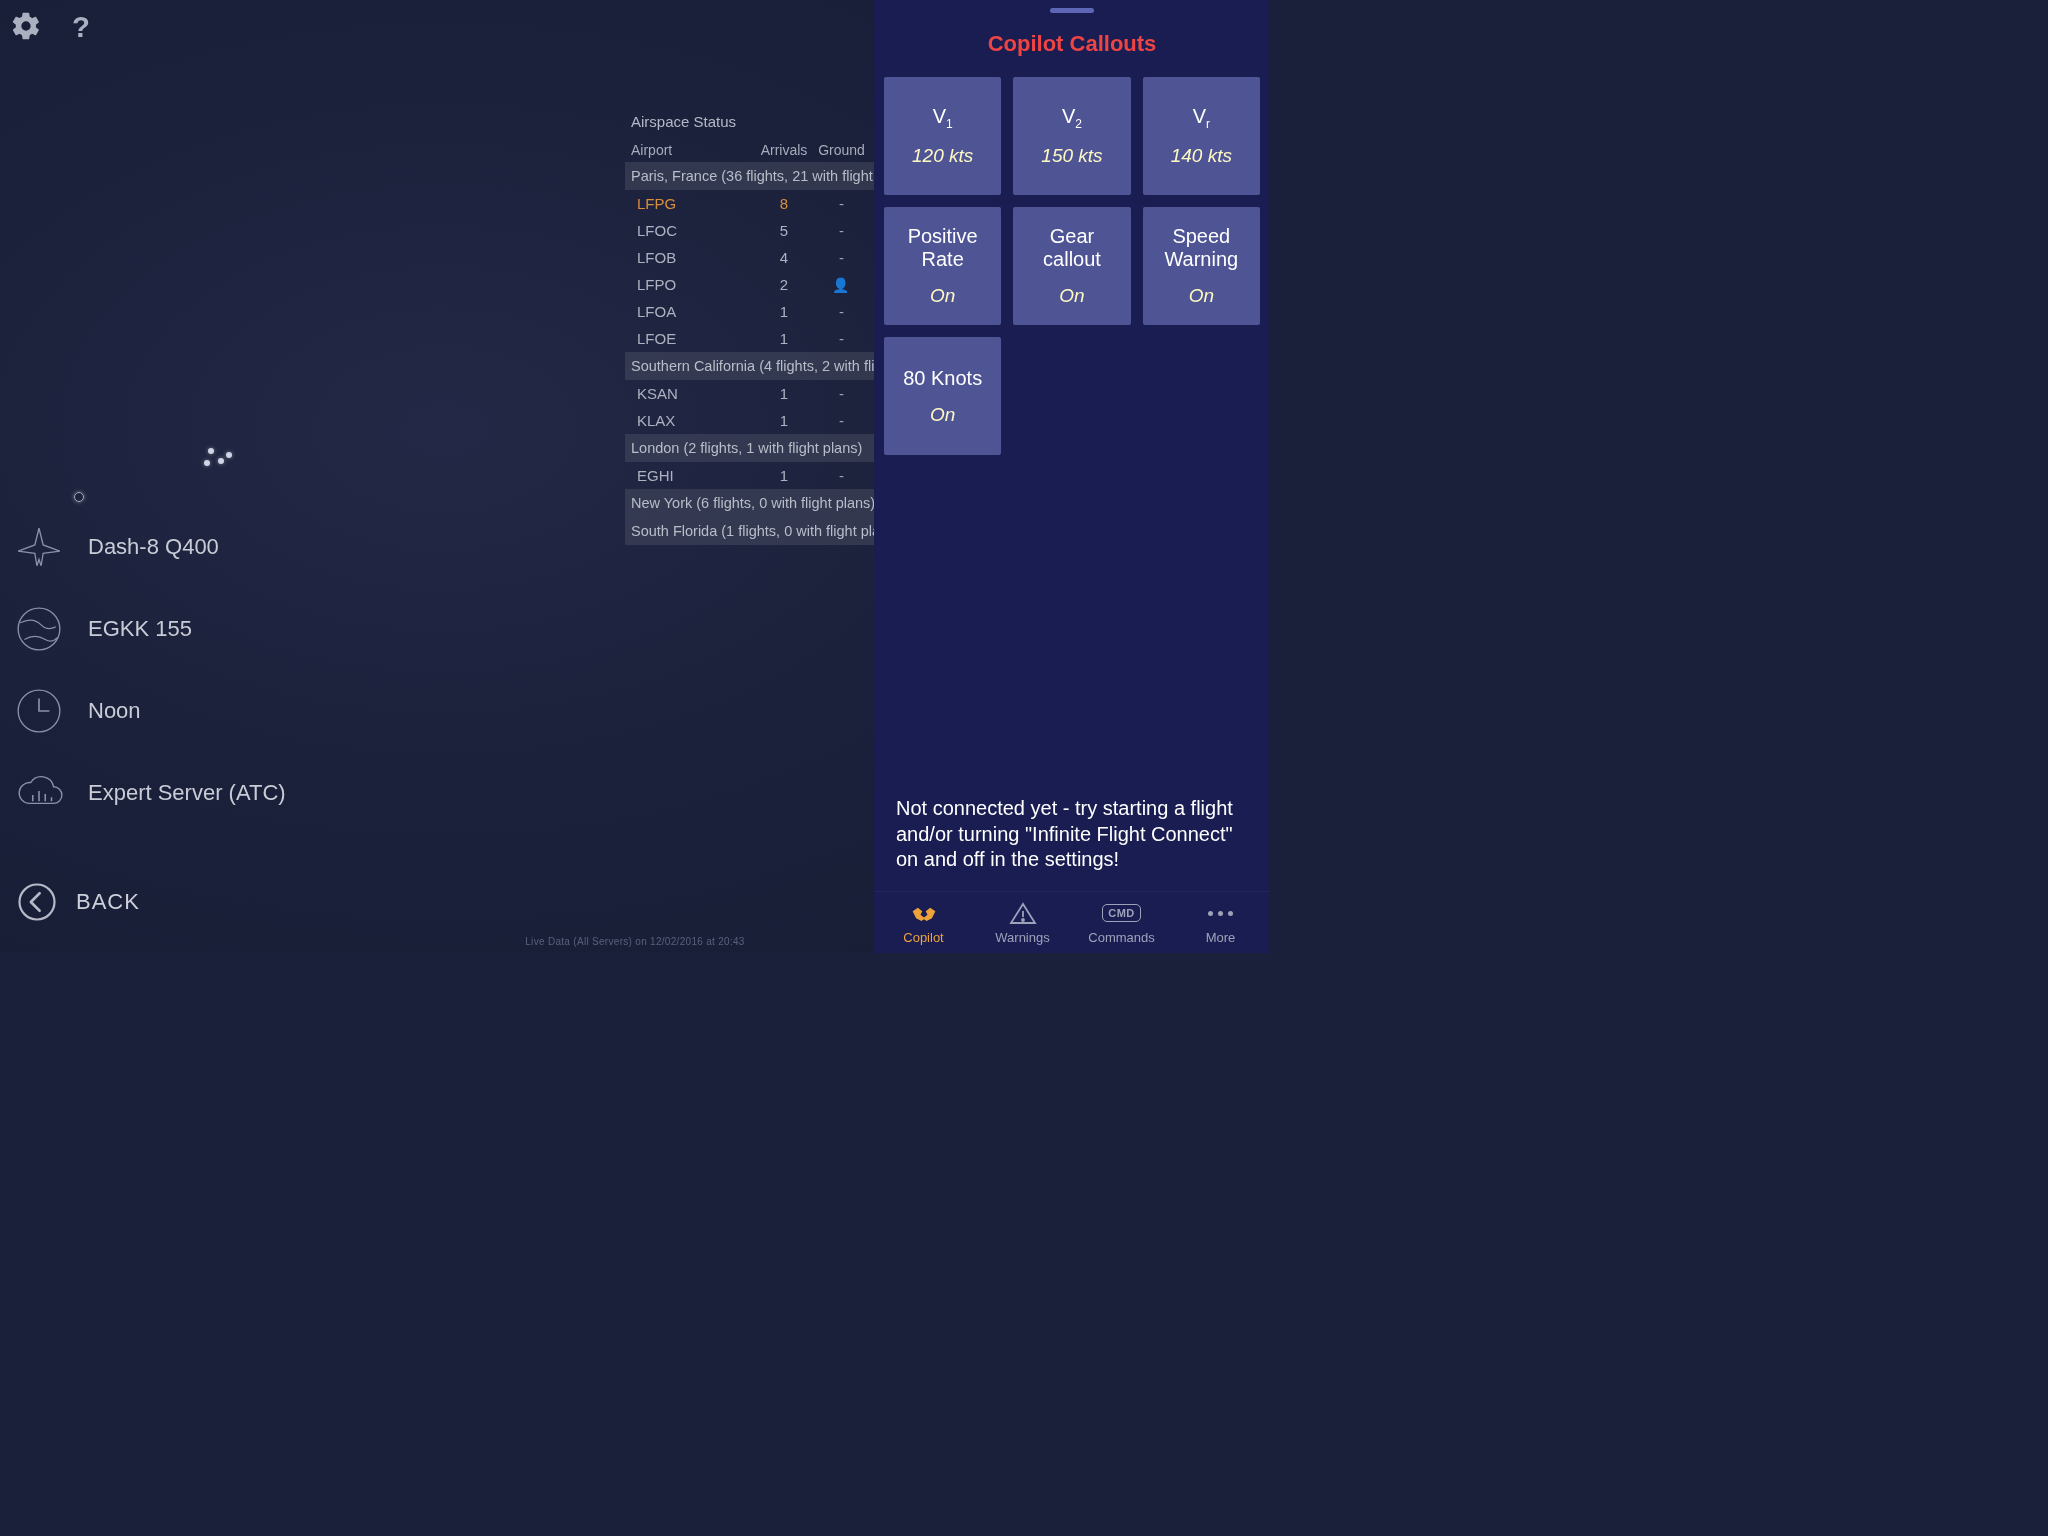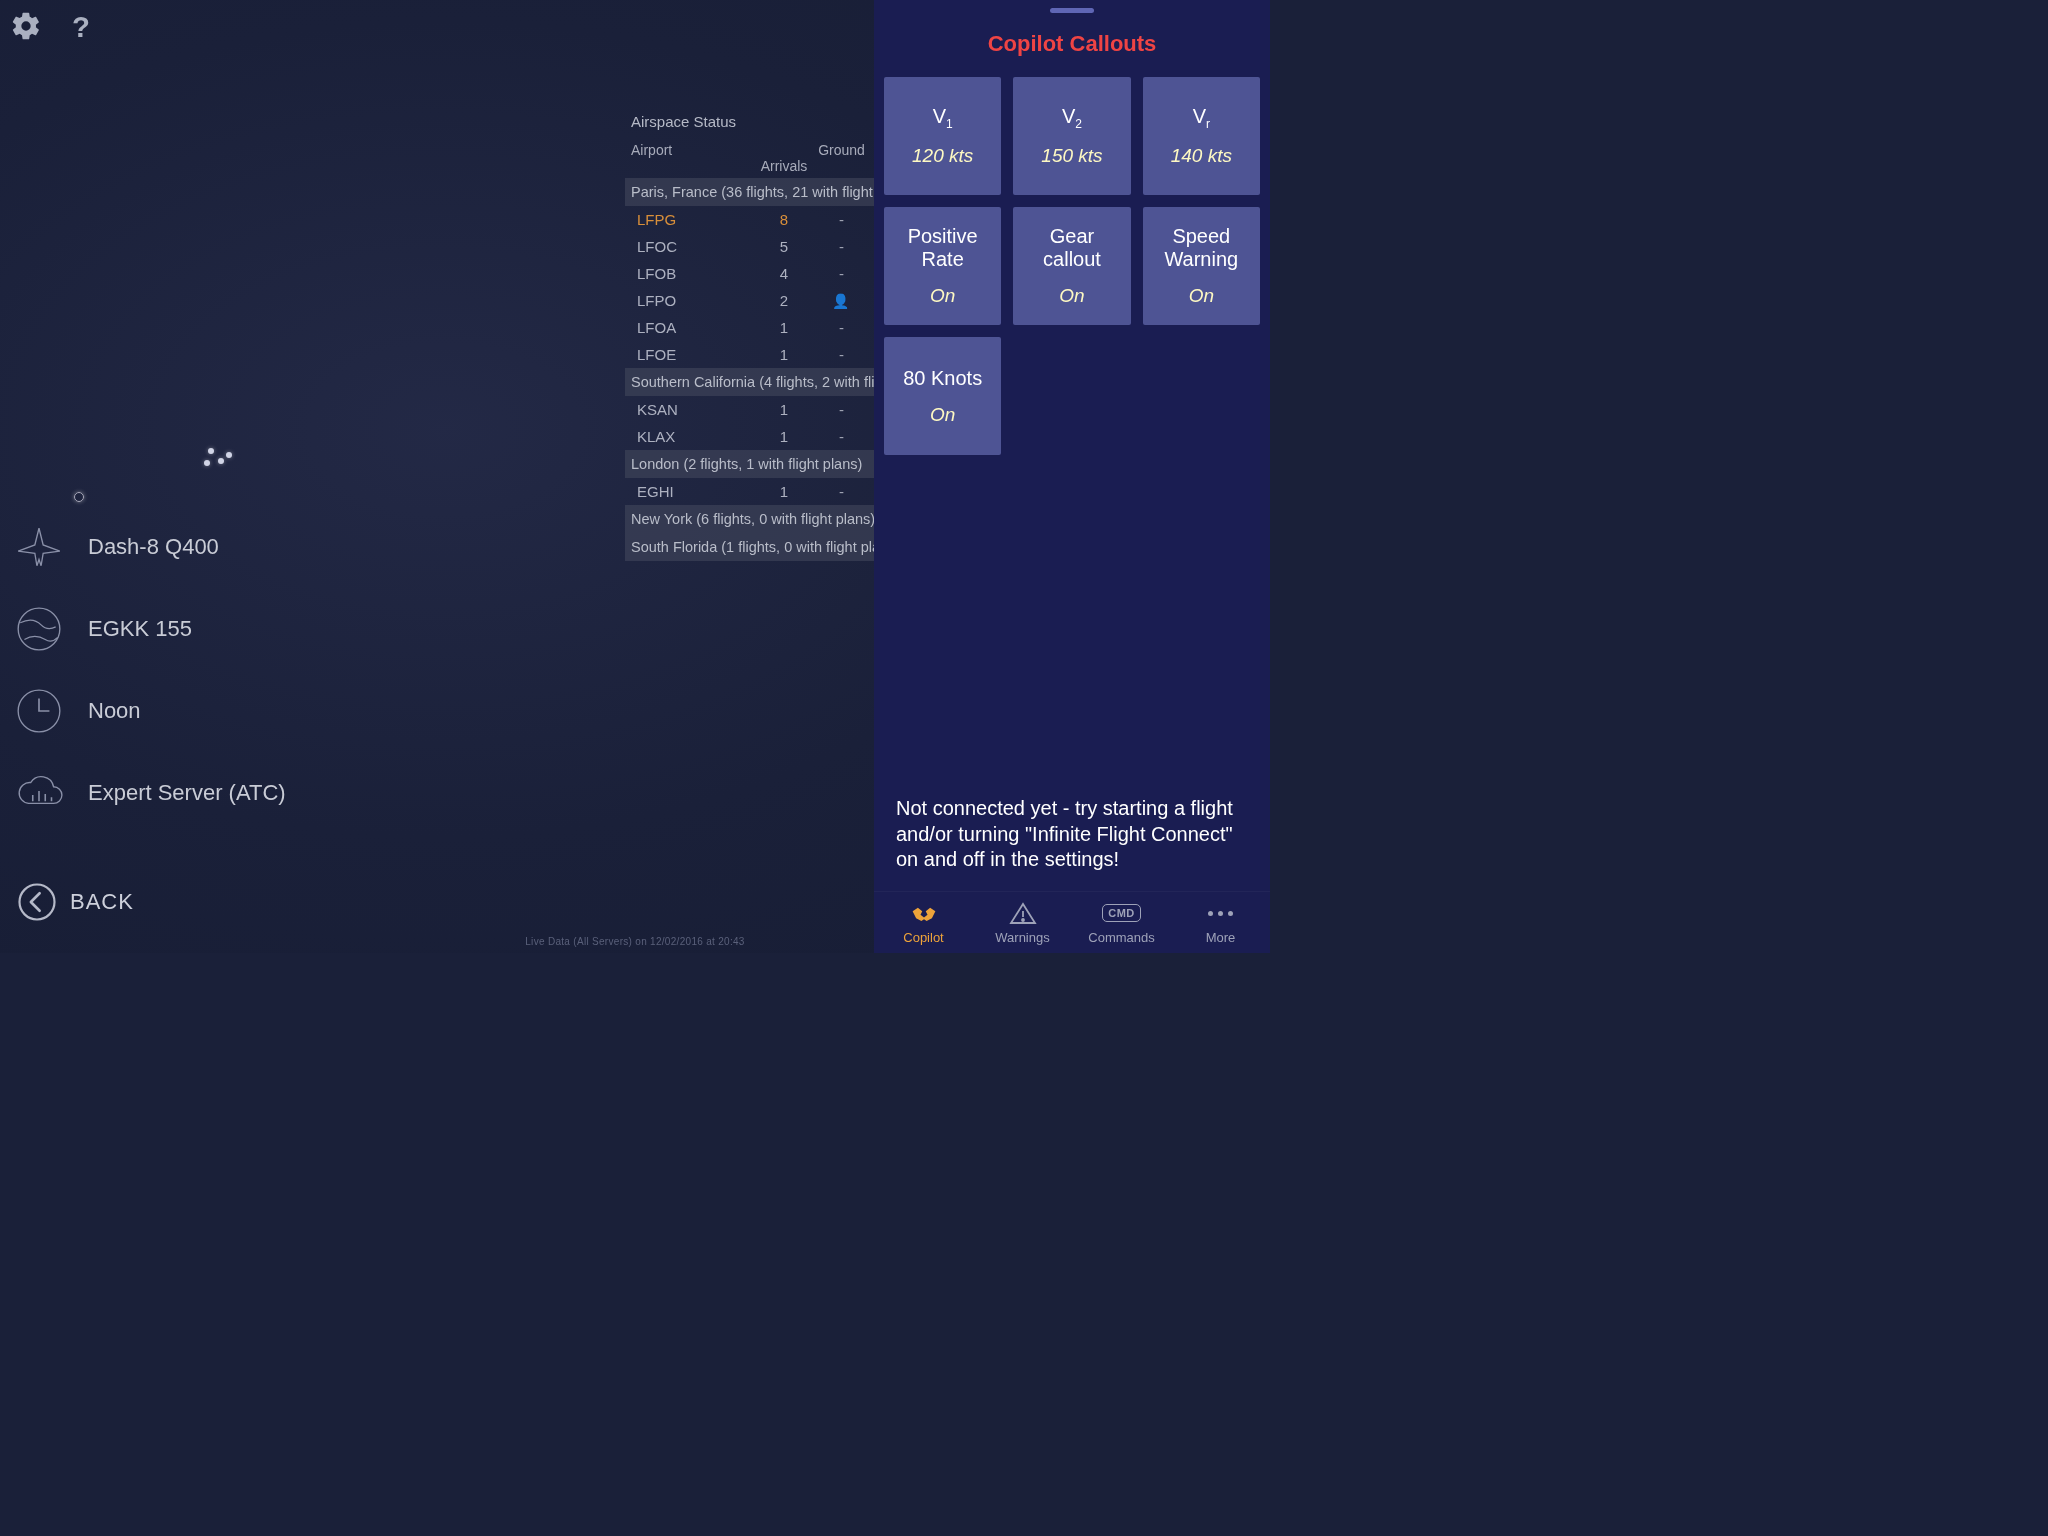--- a/index.html
+++ b/index.html
@@ -26,32 +26,32 @@
 .top-icons .icon { width: 32px; height: 32px; color: #aab0c0; }
 .top-icons svg { width: 100%; height: 100%; }
 .left-options {
   position: absolute; left: 14px; top: 522px; z-index: 3;
   display: flex; flex-direction: column; gap: 32px;
 }
 .opt-row { display: flex; align-items: center; gap: 24px; cursor: pointer; }
 .opt-icon { width: 50px; height: 50px; color: #7f8698; display:flex;align-items:center;justify-content:center;}
 .opt-icon svg { width: 100%; height: 100%; stroke: #7f86a0; fill: none; stroke-width: 1.2; }
 .opt-label { font-size: 22px; font-weight: 300; color: #c9ccd6; }
-.back-row { display:flex; align-items:center; gap: 12px; position:absolute; left:16px; bottom:30px; z-index:3; cursor:pointer;}
+.back-row { display:flex; align-items:center; gap: 18px; position:absolute; left:16px; bottom:30px; z-index:3; cursor:pointer;}
 .back-icon { width:42px; height:42px; }
 .back-icon svg { width:100%; height:100%; }
 .back-label { font-size: 22px; color:#cdd0db; letter-spacing:1px; font-weight:300;}
 
 .airspace {
   position:absolute; left:625px; top:105px; width:250px; z-index:2;
   font-size:15px; color:#b5b9c6;
 }
 .airspace-title { padding:8px 6px; font-size:15px; }
 .airspace-headrow { display:flex; padding:4px 6px; font-size:14px; color:#a7abba;}
-.airspace-headrow .col-a{flex:1;} .airspace-headrow .col-b{width:60px;text-align:center;margin-top:16px;} .airspace-headrow .col-c{width:55px;text-align:center;}
+.airspace-headrow .col-a{flex:1;} .airspace-headrow .col-b{width:60px;text-align:center;} .airspace-headrow .col-c{width:55px;text-align:center;}
 .region-header { background:rgba(70,75,95,0.55); padding:6px 6px; font-size:14.5px; white-space:nowrap; overflow:hidden; color:#b9bdc9;}
 .airport-row { display:flex; padding:5px 6px 5px 12px; font-size:15px; color:#adb1c0;}
 .airport-row .col-a{flex:1;} .airport-row .col-b{width:60px;text-align:center;} .airport-row .col-c{width:55px;text-align:center;color:#9ea2b2;}
 .airport-row.hl .col-a,.airport-row.hl .col-b{color:#d98f3a;}
 .person-icon { color:#6fb96f; font-size:14px; }
 
 .live-data { position:absolute; bottom:6px; left:50%; transform:translateX(-50%); font-size:10px; color:#5a607a; z-index:3; letter-spacing:0.3px;}
 
 .right-panel {
   position:absolute; right:0; top:0; width:396px; height:100%;

